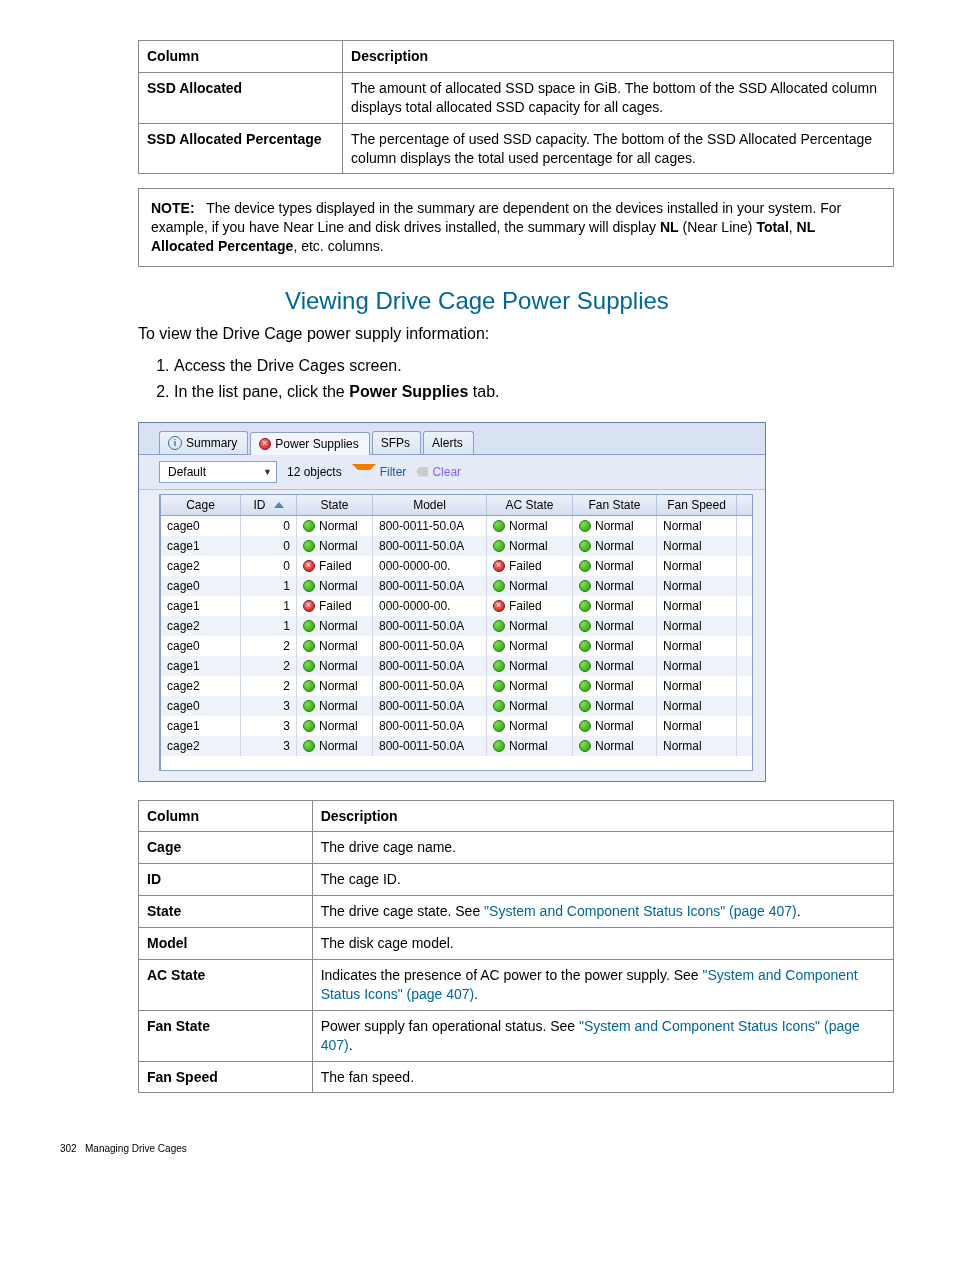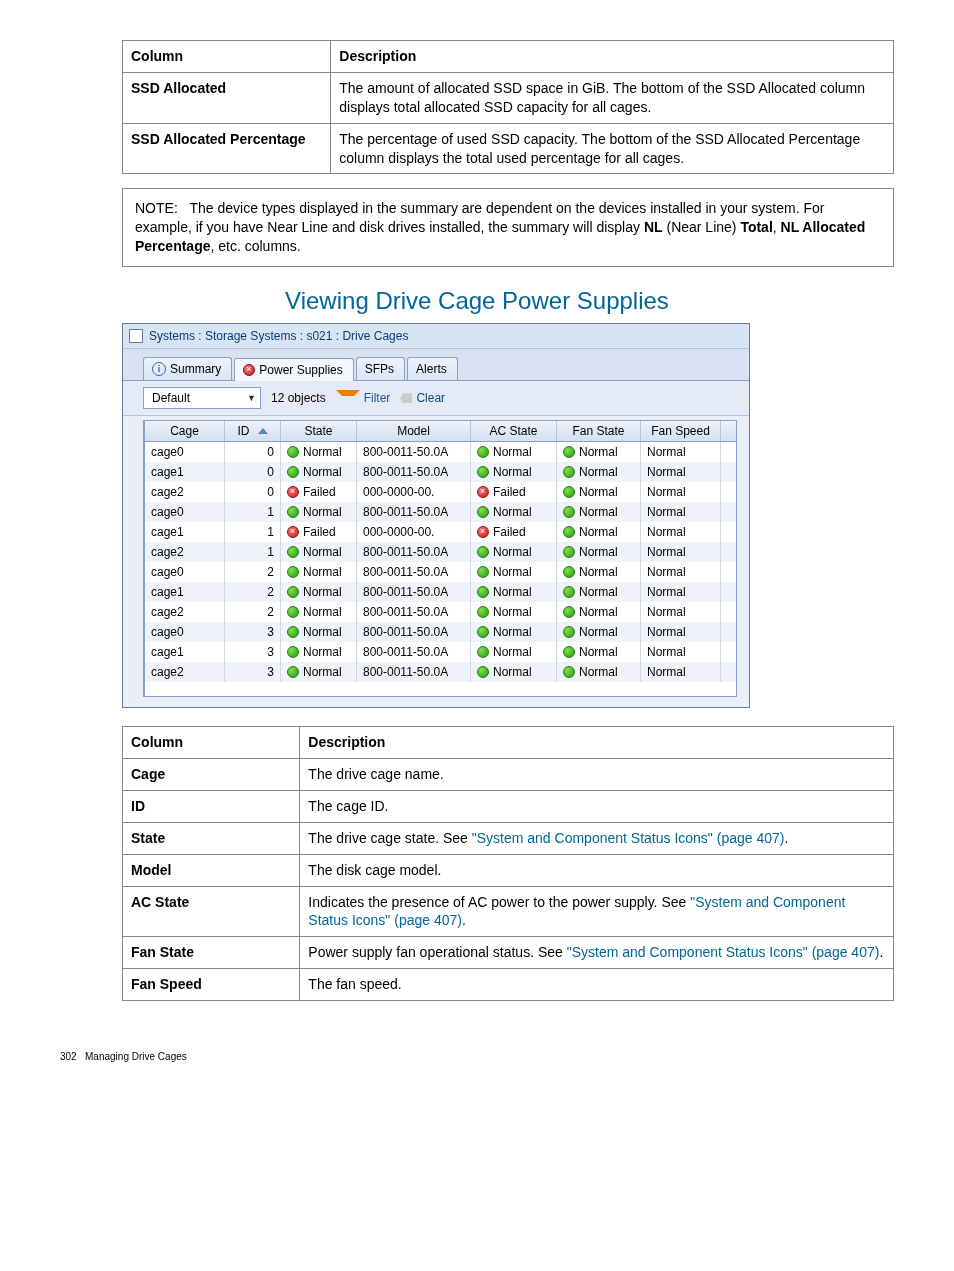--- a/index.html
+++ b/index.html
@@ -34,30 +34,30 @@
   }
   .col-col { width: 26%; font-weight: bold; }
   .col-desc { width: 74%; }
   .note-box {
     border: 1px solid #888;
     padding: 10px 12px;
     font-size: 14px;
     line-height: 1.35;
     margin-bottom: 20px;
   }
-  .note-box .note-label { font-weight: normal; }
+  .note-box .note-label { font-weight: bold; }
   h2.section-title {
     font-weight: normal;
     color: #006699;
     font-size: 24px;
     margin: 14px 0 8px 0;
     text-align: center;
   }
   .indent-body {
-    margin-left: 62px;
+    margin-left: 78px;
   }
   .para {
     font-size: 16px;
     line-height: 1.4;
     margin: 8px 0;
   }
   ol.steps {
     font-size: 16px;
     line-height: 1.5;
     margin: 4px 0 18px 0;
@@ -140,21 +140,21 @@
   }
   .combo {
     display:inline-flex;align-items:center;
     border:1px solid #8aa0c8;background:#fff;
     padding:1px 4px 1px 8px;height:18px;width:104px;
     justify-content:space-between;
   }
   .combo .arrow{font-size:9px;color:#333;}
   .tool-link { display:inline-flex;align-items:center;gap:4px; }
   .tool-link.filter { color:#1b5aa3; cursor:pointer;}
-  .tool-link.clear { color:#0c4a6e; }
+  .tool-link.clear { color:#8b5cf6; }
   .tool-icon-filter {
     width:12px;height:10px;display:inline-block;position:relative;
     border-top:6px solid #f27b00;
     border-left:6px solid transparent;border-right:6px solid transparent;
   }
   .tool-icon-clear {
     width:12px;height:10px;background:#ccc;display:inline-block;
     clip-path: polygon(20% 0,100% 0,100% 100%,20% 100%,0 50%);
   }
 
@@ -227,26 +227,27 @@
       </table>
 
     <div class="note-box">
       <span class="note-label">NOTE:</span>&nbsp;&nbsp;&nbsp;<span>The device types displayed in the summary are dependent on the devices installed in your system. For example, if you have Near Line and disk drives installed, the summary will display </span><span class="strong">NL</span><span> (Near Line) </span><span class="strong">Total</span><span>, </span><span class="strong">NL Allocated Percentage</span><span>, etc. columns.</span>
     </div>
   </div>
 
   <h2 class="section-title">Viewing Drive Cage Power Supplies</h2>
 
   <div class="indent-body">
+    <div class="para">To view the Drive Cage power supply information:</div>
+    <ol class="steps">
+      <li>Access the Drive Cages screen.</li>
+      <li><span>In the list pane, click the </span><span class="strong">Power Supplies</span><span> tab.</span></li>
+    </ol>
 
     <div class="app">
-      <div class="app-title">
-        <span class="ticon"></span>
-        <span>Systems : Storage Systems : s021 : Drive Cages</span>
-      </div>
       <div class="tab-bar">
         <div class="tab">
             <span class="info-icon">i</span>
             <span>Summary</span>
           </div>
         <div class="tab active">
             <span class="dot-icon dot-red"></span>
             <span>Power Supplies</span>
           </div>
         <div class="tab">

